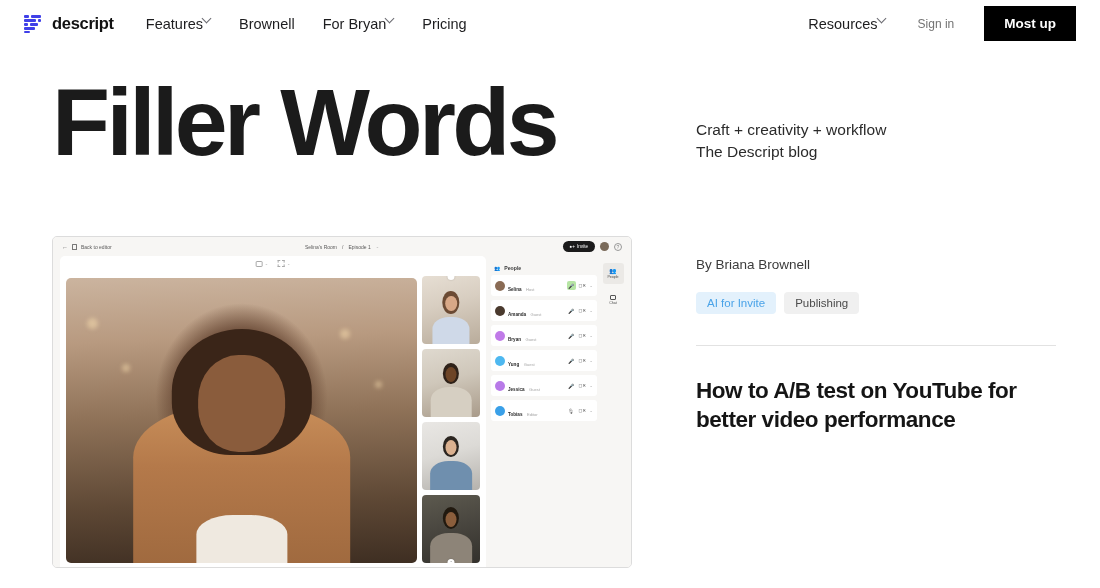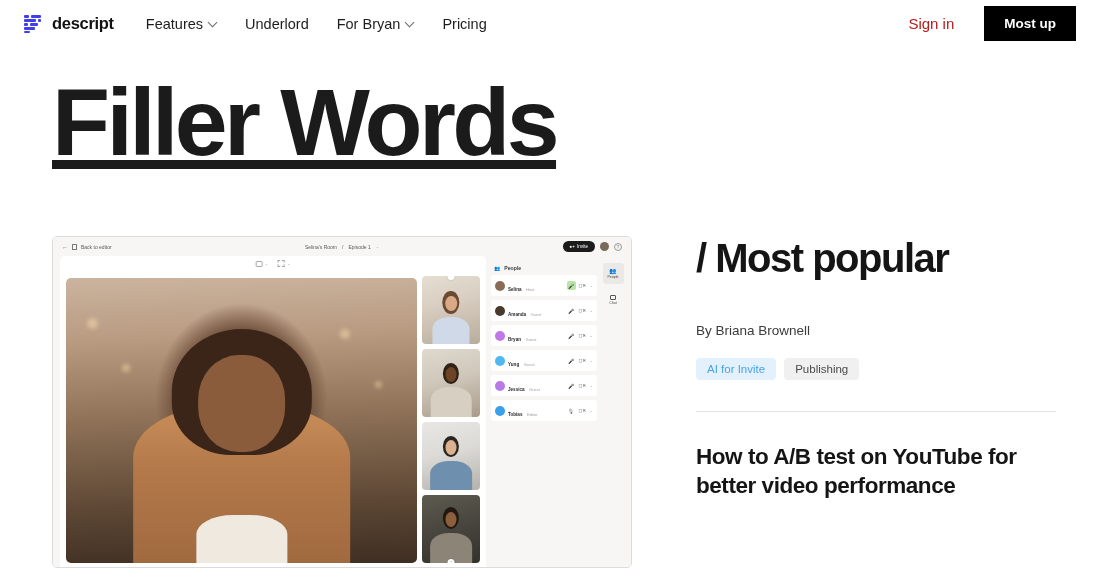--- a/index.html
+++ b/index.html
@@ -21,47 +21,47 @@
   }
   .brand { display: flex; align-items: center; gap: 9px; margin-right: 18px; }
   .brand-mark { width: 19px; height: 19px; position: relative; }
   .brand-mark i {
     position: absolute; background: #4040e8; border-radius: 1px; display:block;
   }
   .brand-name { font-size: 16.5px; font-weight: bold; letter-spacing: -0.3px; color: #111; }
 
   .nav-links { display: flex; align-items: center; gap: 0; }
   .nav-item {
-    display: flex; align-items: center; gap: 6px;
+    display: flex; align-items: flex-start; 
     font-size: 14.5px; color: #1d1d1f;
     padding: 6px 14px;
     cursor: pointer; white-space: nowrap;
   }
   .chev {
     width: 8px; height: 8px; display:inline-block; position: relative; top:-1px;
   }
   .chev::before {
     content:""; position:absolute; left:0; top:0;
     width:6px; height:6px; border-right:1.3px solid #6a6a70; border-bottom:1.3px solid #6a6a70;
     transform: rotate(45deg);
   }
   .nav-right { margin-left: auto; display: flex; align-items: center; gap: 2px; }
-  .signin { font-size: 15px; color: #b91c1c; padding: 6px 16px; cursor: pointer; }
+  .signin { font-size: 12px; color: #737373; padding: 6px 16px; cursor: pointer; }
   .signup {
     background: #000; color: #fff; font-size: 13.5px; font-weight: bold;
     padding: 0 20px; height: 35px; line-height: 35px; margin-left: 12px;
     border: none; cursor: pointer; font-family: inherit;
   }
 
   
   .hero { display: flex; padding: 28px 0 0 0; }
   .hero-left { width: 650px; padding-left: 52px; }
   .hero-title {
     font-size: 95px; font-weight: bold; letter-spacing: -3.6px;
-    line-height: 1.0; color: #1b1b1b; text-decoration: underline;
+    line-height: 1.0; color: #1b1b1b;
   }
   .hero-right { padding-left: 46px; padding-top: 44px; }
   .tagline { font-size: 15.5px; line-height: 1.42; color: #2b2b2b; }
 
   
   .content { display: flex; margin-top: 66px; }
   .col-left { width: 650px; padding-left: 52px; }
   .col-right { width: 450px; padding-left: 46px; padding-right: 44px; }
 
   
@@ -222,40 +222,48 @@
     </span>
     <span class="brand-name">descript</span>
   </div>
 
   <div class="nav-links">
     <div class="nav-item">
       <span>Features</span>
       <span class="chev"></span>
     </div>
     <div class="nav-item">
-      <span>Underlord</span>
+      <span>Brownell</span>
     </div>
     <div class="nav-item">
       <span>For Bryan</span>
       <span class="chev"></span>
     </div>
     <div class="nav-item">
       <span>Pricing</span>
     </div>
   </div>
 
   <div class="nav-right">
+    <div class="nav-item">
+      <span>Resources</span>
+      <span class="chev"></span>
+    </div>
     <div class="signin">Sign in</div>
     <button class="signup">Most up</button>
   </div>
 </div>
 
 <div class="hero">
   <div class="hero-left">
     <h1 class="hero-title">Filler Words</h1>
+  </div>
+  <div class="hero-right">
+    <div class="tagline">Craft + creativity + workflow</div>
+    <div class="tagline">The Descript blog</div>
   </div>
 </div>
 
 <div class="content">
 
   <div class="col-left">
     <div class="shot">
 
       <div class="shot-bar">
         <div class="left">
@@ -412,21 +420,20 @@
             <span class="rail-sq"></span>
             <span>Chat</span>
           </div>
         </div>
 
       </div>
     </div>
   </div>
 
   <div class="col-right">
-    <h2 class="sec-title">/ Most popular</h2>
 
     <div>
       <div class="byline">By Briana Brownell</div>
       <div class="tags">
         <span class="tag blue">AI for Invite</span>
         <span class="tag grey">Publishing</span>
       </div>
     </div>
 
     <div class="divider"></div>

